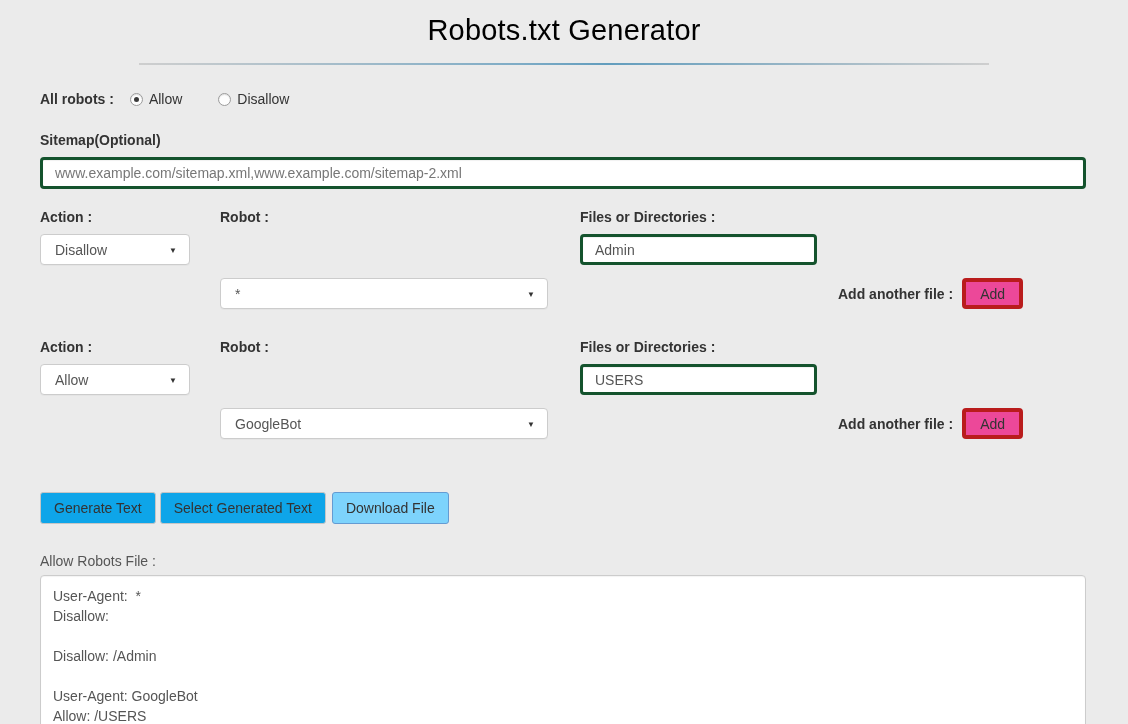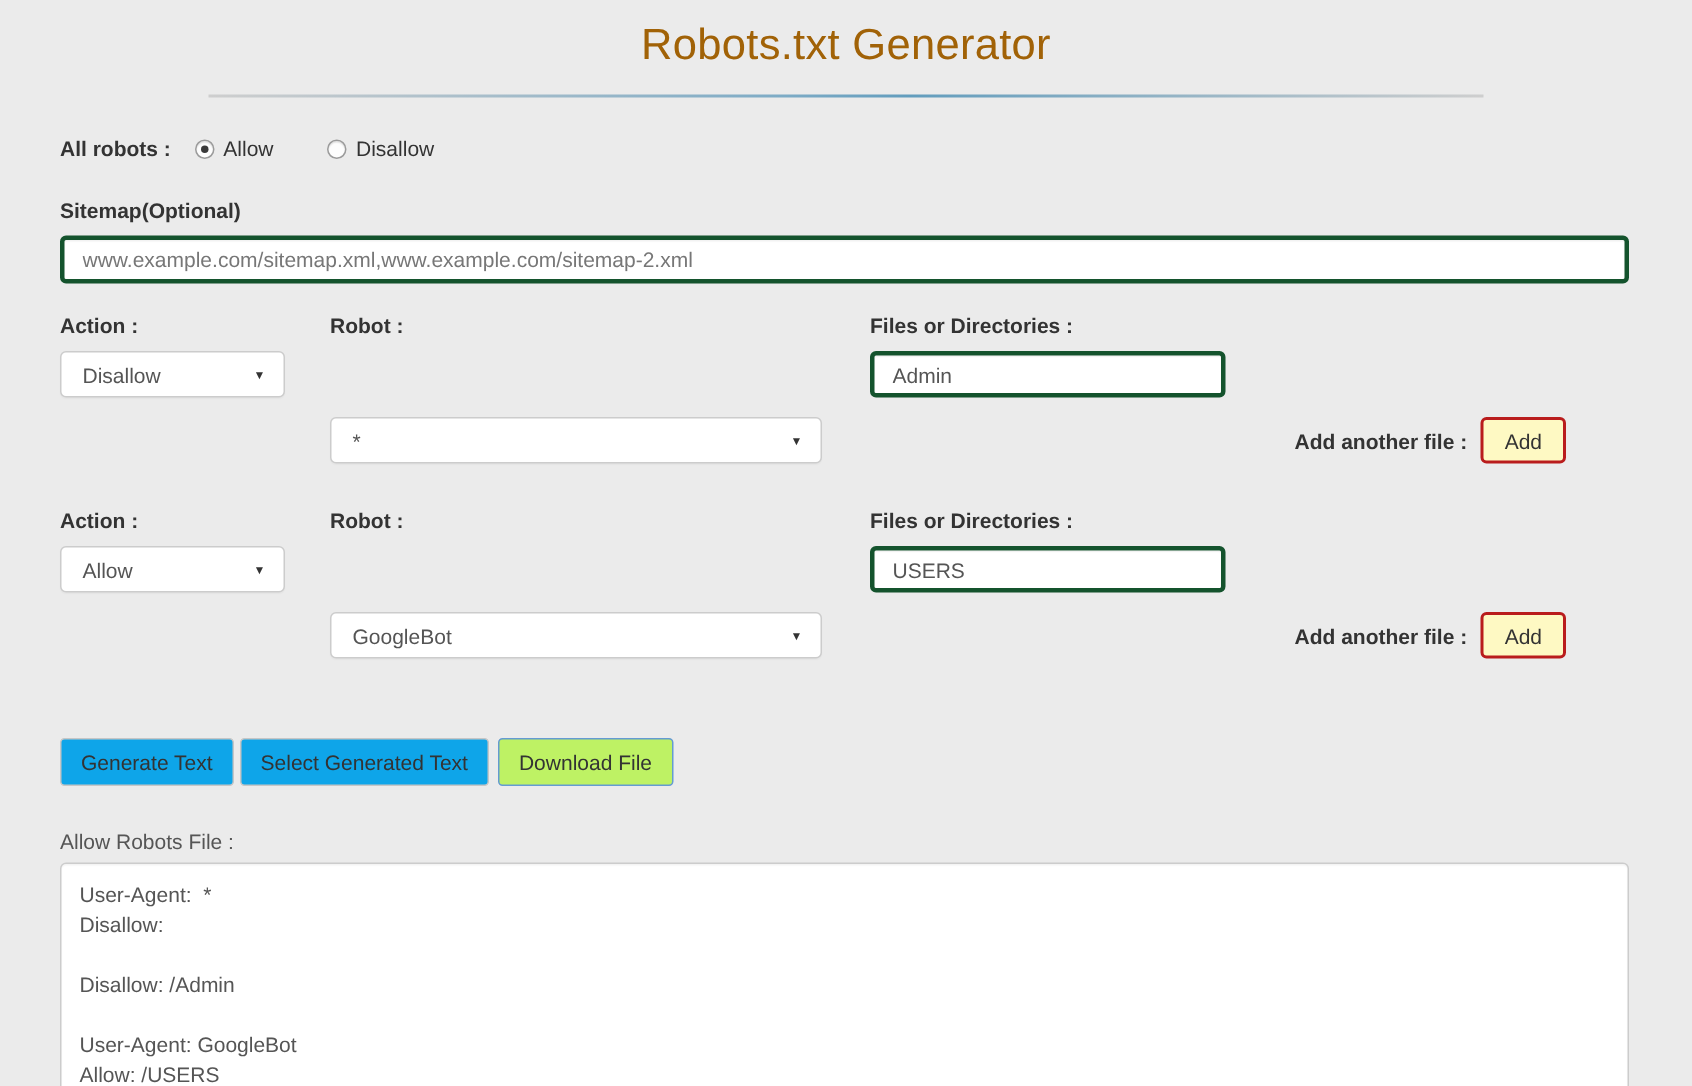--- a/index.html
+++ b/index.html
@@ -8,21 +8,21 @@
     overflow: hidden;
     background: #ebebeb;
     font-family: "Liberation Sans", "DejaVu Sans", sans-serif;
     color: #333;
   }
   .container { padding: 0 40px; }
 
   
   .page-title {
     text-align: center;
-    color: #a16207;
+    color: #000000;
     font-size: 29px;
     font-weight: 500;
     margin-top: 14px;
     letter-spacing: 0.2px;
   }
   .title-divider {
     height: 2px;
     border: none;
     width: 850px;
     margin: 16px auto 0 auto;
@@ -101,34 +101,34 @@
     top: 50%;
     transform: translateY(-50%);
     font-size: 8px;
     color: #333;
   }
   .col-action { width: 150px; }
   .col-robot  { width: 328px; margin-left: 30px; gap: 44px; }
   .col-files  { width: 237px; margin-left: 32px; }
   .col-files .text-input { width: 237px; height: 31px; color: #555; }
   .addfile-group {
-    margin-left: 46px;
+    margin-left: 21px;
     display: flex;
     align-items: center;
     align-self: flex-end;
     height: 31px;
     justify-content: space-between;
   }
   .addfile-label { font-size: 14px; font-weight: bold; white-space: nowrap; }
   .add-button {
     margin-left: 9px;
     height: 31px;
     padding: 0 14px;
-    background: #fef9c3;
-    border: 2px solid #b91c1c;
+    background: #ec4899;
+    border: 4px solid #b91c1c;
     border-radius: 4px;
     font-size: 14px;
     color: #333;
     font-family: inherit;
     cursor: pointer;
   }
 
   
   .actions-row { margin-top: 53px; display: flex; }
   .btn {
@@ -137,21 +137,21 @@
     background: #0ea5e9;
     border: 1px solid #c6c6c6;
     border-radius: 3px;
     font-size: 14px;
     color: #333;
     font-family: inherit;
     cursor: pointer;
     margin-right: 4px;
   }
   .btn-download {
-    background: #bef264;
+    background: #7dd3fc;
     border: 1px solid #649bd2;
     margin-left: 2px;
   }
 
   
   .output-label { margin-top: 29px; font-size: 14px; color: #555; font-weight: normal; }
   .robots-textarea {
     display: block;
     margin-top: 6px;
     width: 1046px;

